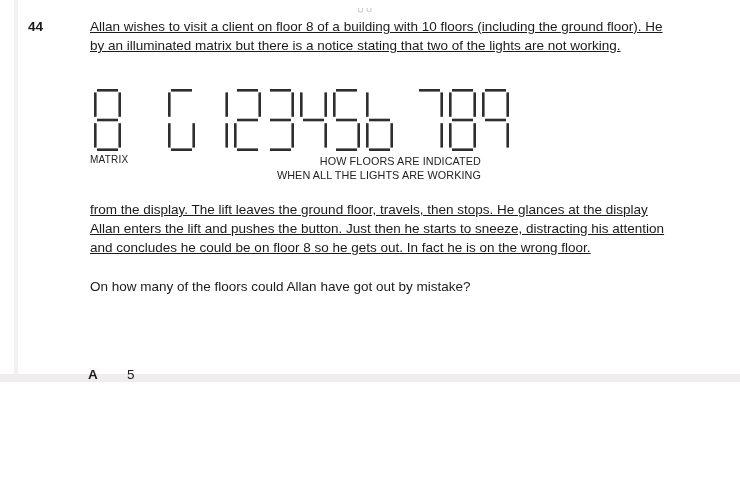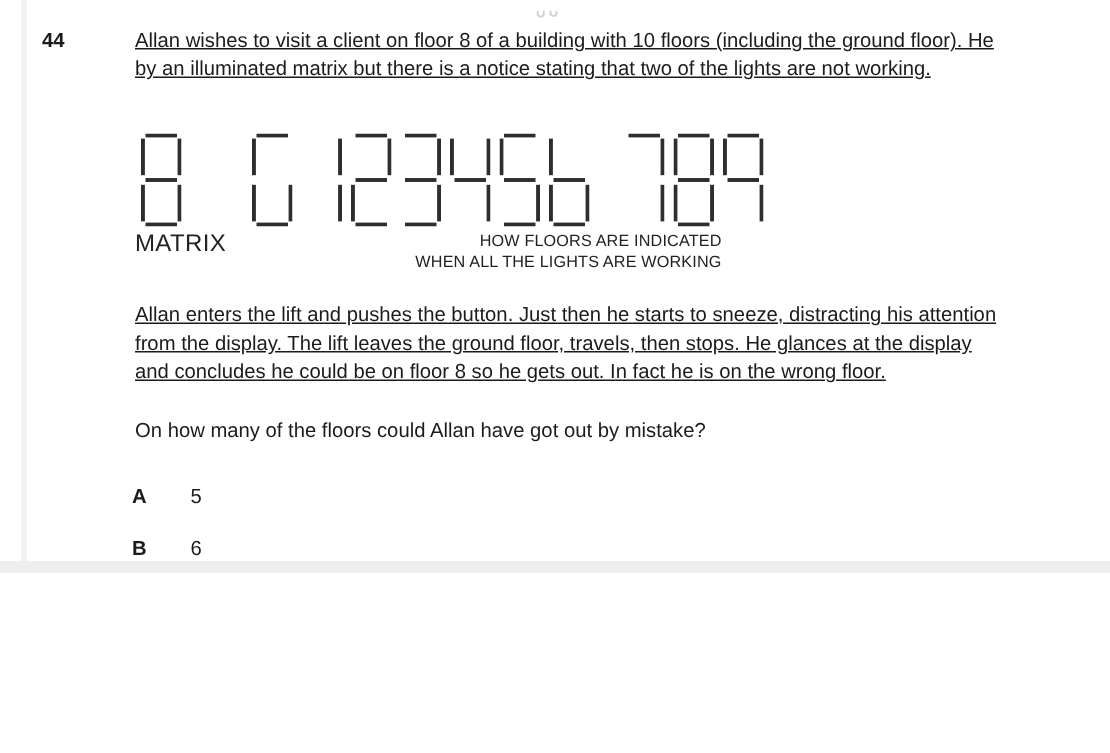--- a/index.html
+++ b/index.html
@@ -8,26 +8,26 @@
     font-family:"Liberation Sans",sans-serif;color:#1b1b1b;overflow:hidden;
   }
   .txtline{white-space:nowrap;font-size:13.5px;line-height:19px;}
   .qnum{position:absolute;left:28px;top:17px;font-weight:bold;font-size:13.5px;line-height:19px;}
   .para{position:absolute;text-decoration:underline;}
   #para1{left:90px;top:17px;}
   #para2{left:90px;top:200px;}
   #prompt{position:absolute;left:90px;top:277px;}
   #matrix-digit-slot{position:absolute;left:94px;top:89px;}
   #floor-digits{position:absolute;left:168px;top:89px;display:flex;gap:6px;}
-  .matrix-label{position:absolute;left:90px;top:154px;font-size:16px;letter-spacing:.25px;color:#222;}
+  .matrix-label{position:absolute;left:90px;top:154px;font-size:10px;letter-spacing:.25px;color:#222;}
   .caption{
     position:absolute;left:169px;top:154px;width:312px;text-align:right;
     font-size:10.8px;line-height:14px;letter-spacing:.1px;color:#222;
   }
-  .opt{position:absolute;left:88px;font-size:13.5px;line-height:17px;}
+  .opt{position:absolute;left:88px;font-size:13.5px;line-height:17px;margin-top:44px;}
   .opt .letter{font-weight:bold;display:inline-block;width:39px;}
   .scan-edge-left{position:absolute;left:14px;top:0;width:4px;height:100%;background:#f3f1f1;}
   .scan-edge-bottom{position:absolute;left:0;bottom:0;width:100%;height:8px;background:#efeded;}
   .crop-artifact{position:absolute;left:356px;top:0;opacity:.45;}
 </style>
 </head>
 <body>
 
 <div class="page">
 
@@ -126,22 +126,22 @@
     </div>
 
   <div class="matrix-label">MATRIX</div>
 
   <div class="caption">
     <div>HOW FLOORS ARE INDICATED</div>
     <div>WHEN ALL THE LIGHTS ARE WORKING</div>
   </div>
 
   <div class="para" id="para2">
+    <div class="txtline">from the display. The lift leaves the ground floor, travels, then stops. He glances at the display</div>
     <div class="txtline">Allan enters the lift and pushes the button. Just then he starts to sneeze, distracting his attention</div>
-    <div class="txtline">from the display. The lift leaves the ground floor, travels, then stops. He glances at the display</div>
     <div class="txtline">and concludes he could be on floor 8 so he gets out. In fact he is on the wrong floor.</div>
   </div>
 
   <div id="prompt" class="txtline">On how many of the floors could Allan have got out by mistake?</div>
 
   <div class="opt" style="top:322px">
     <span class="letter">A</span><span class="value">5</span>
   </div>
   <div class="opt" style="top:357px">
     <span class="letter">B</span><span class="value">6</span>

